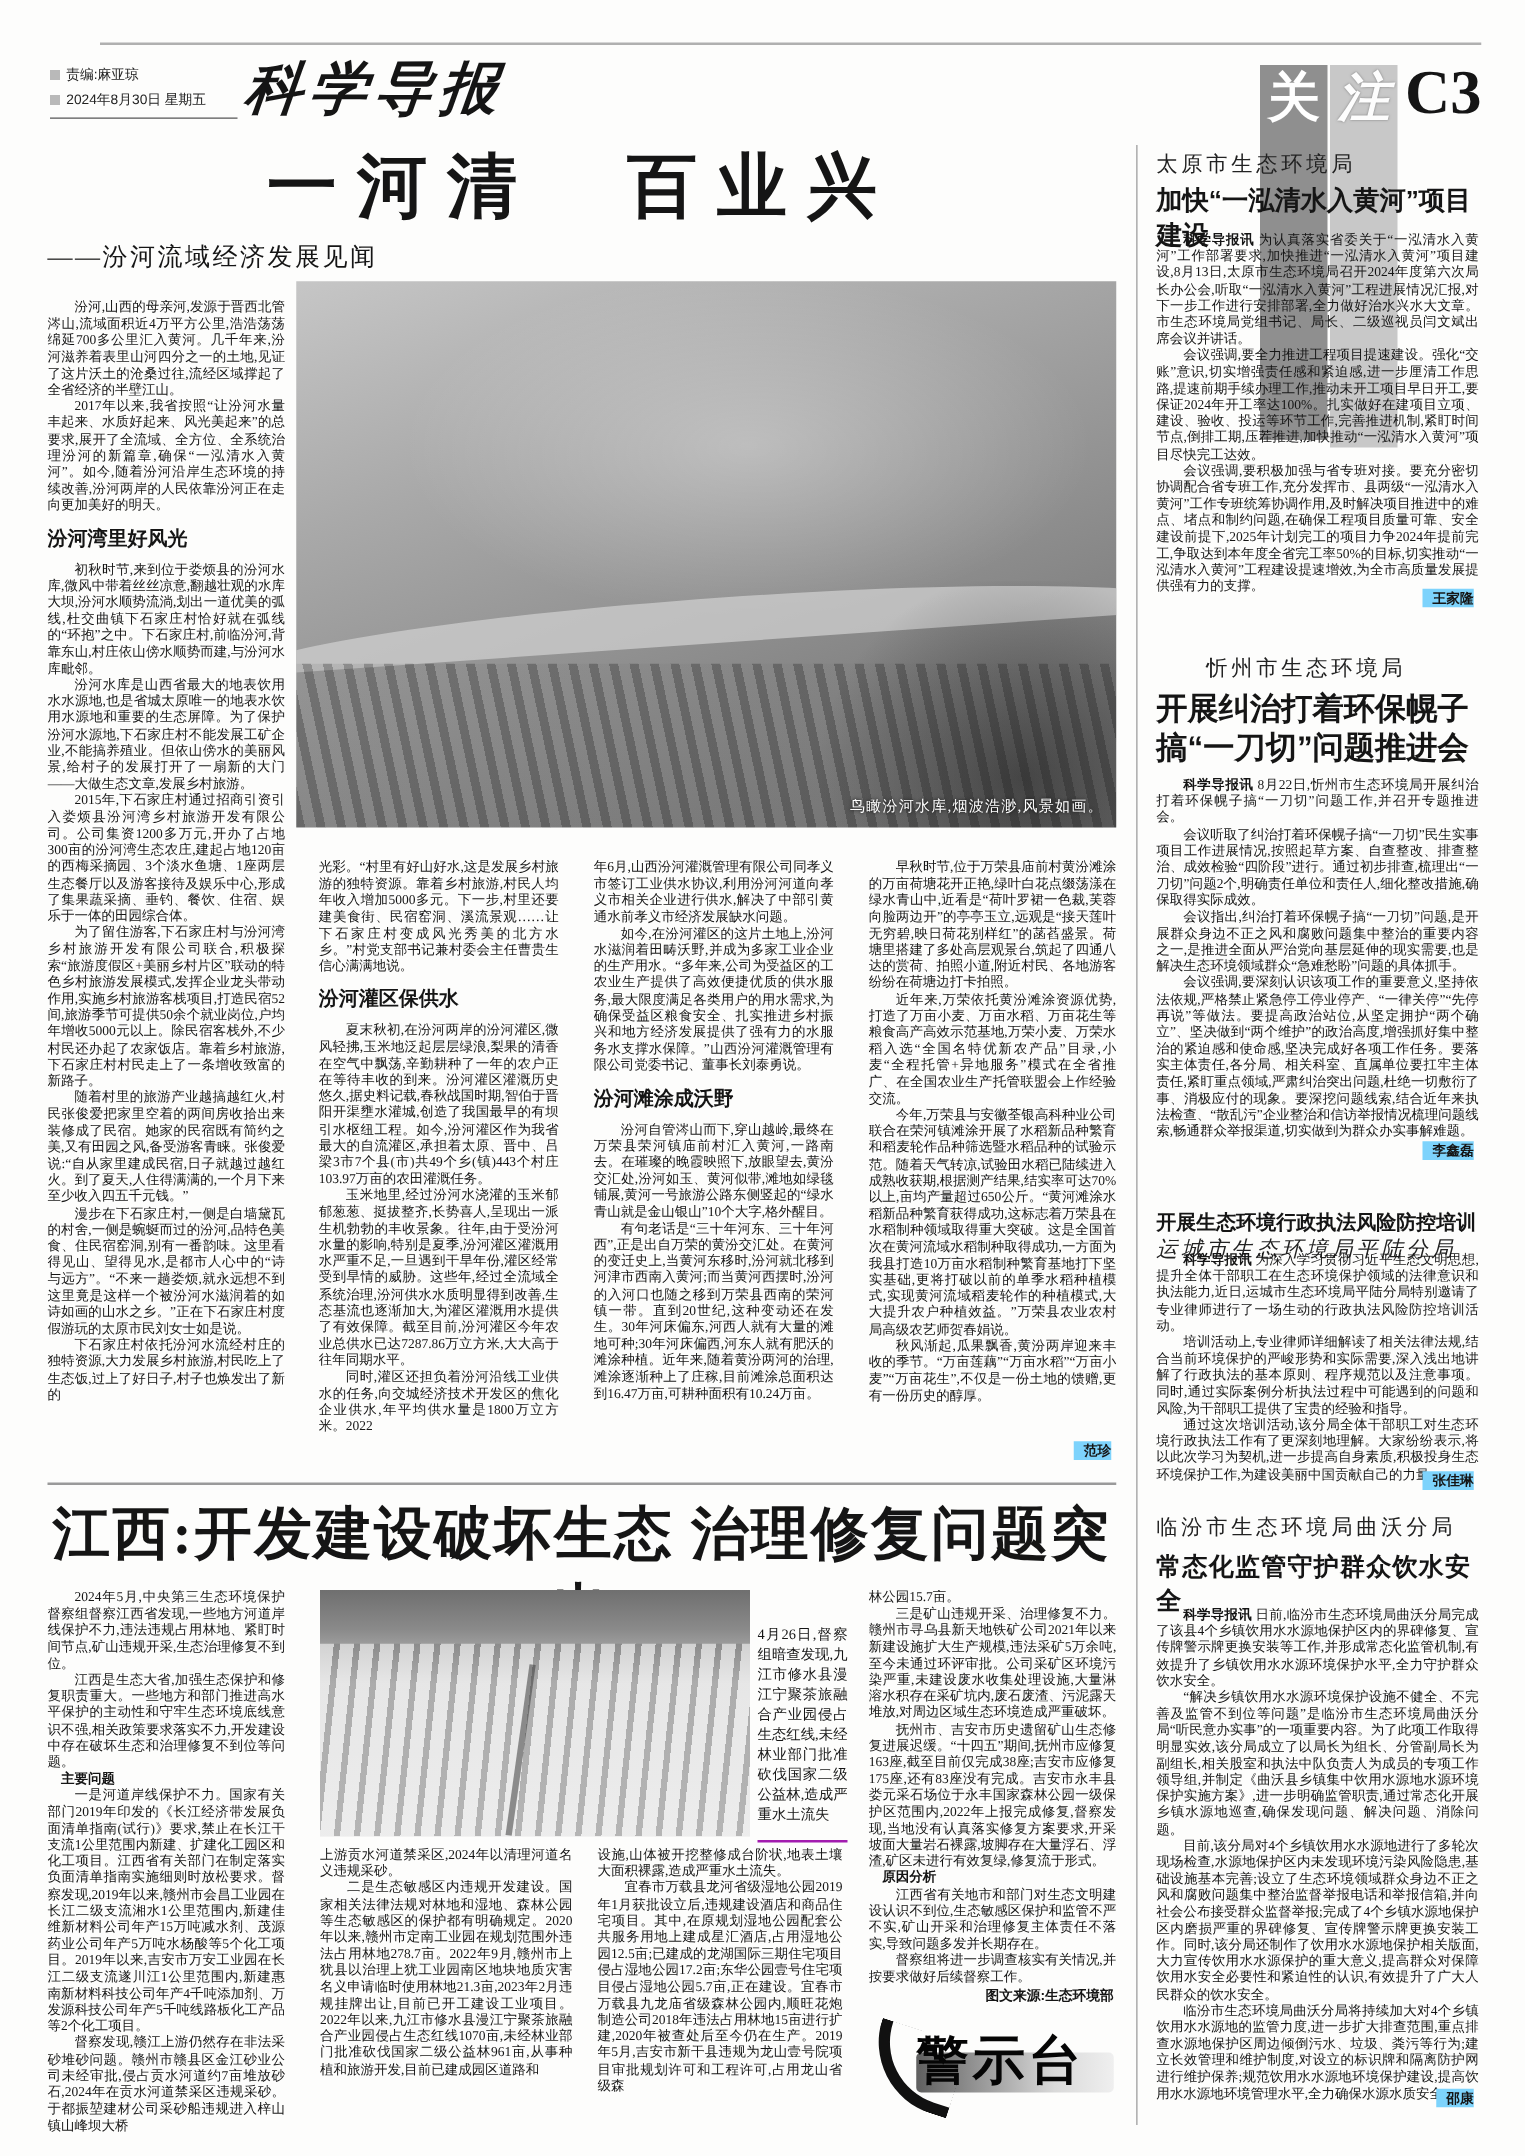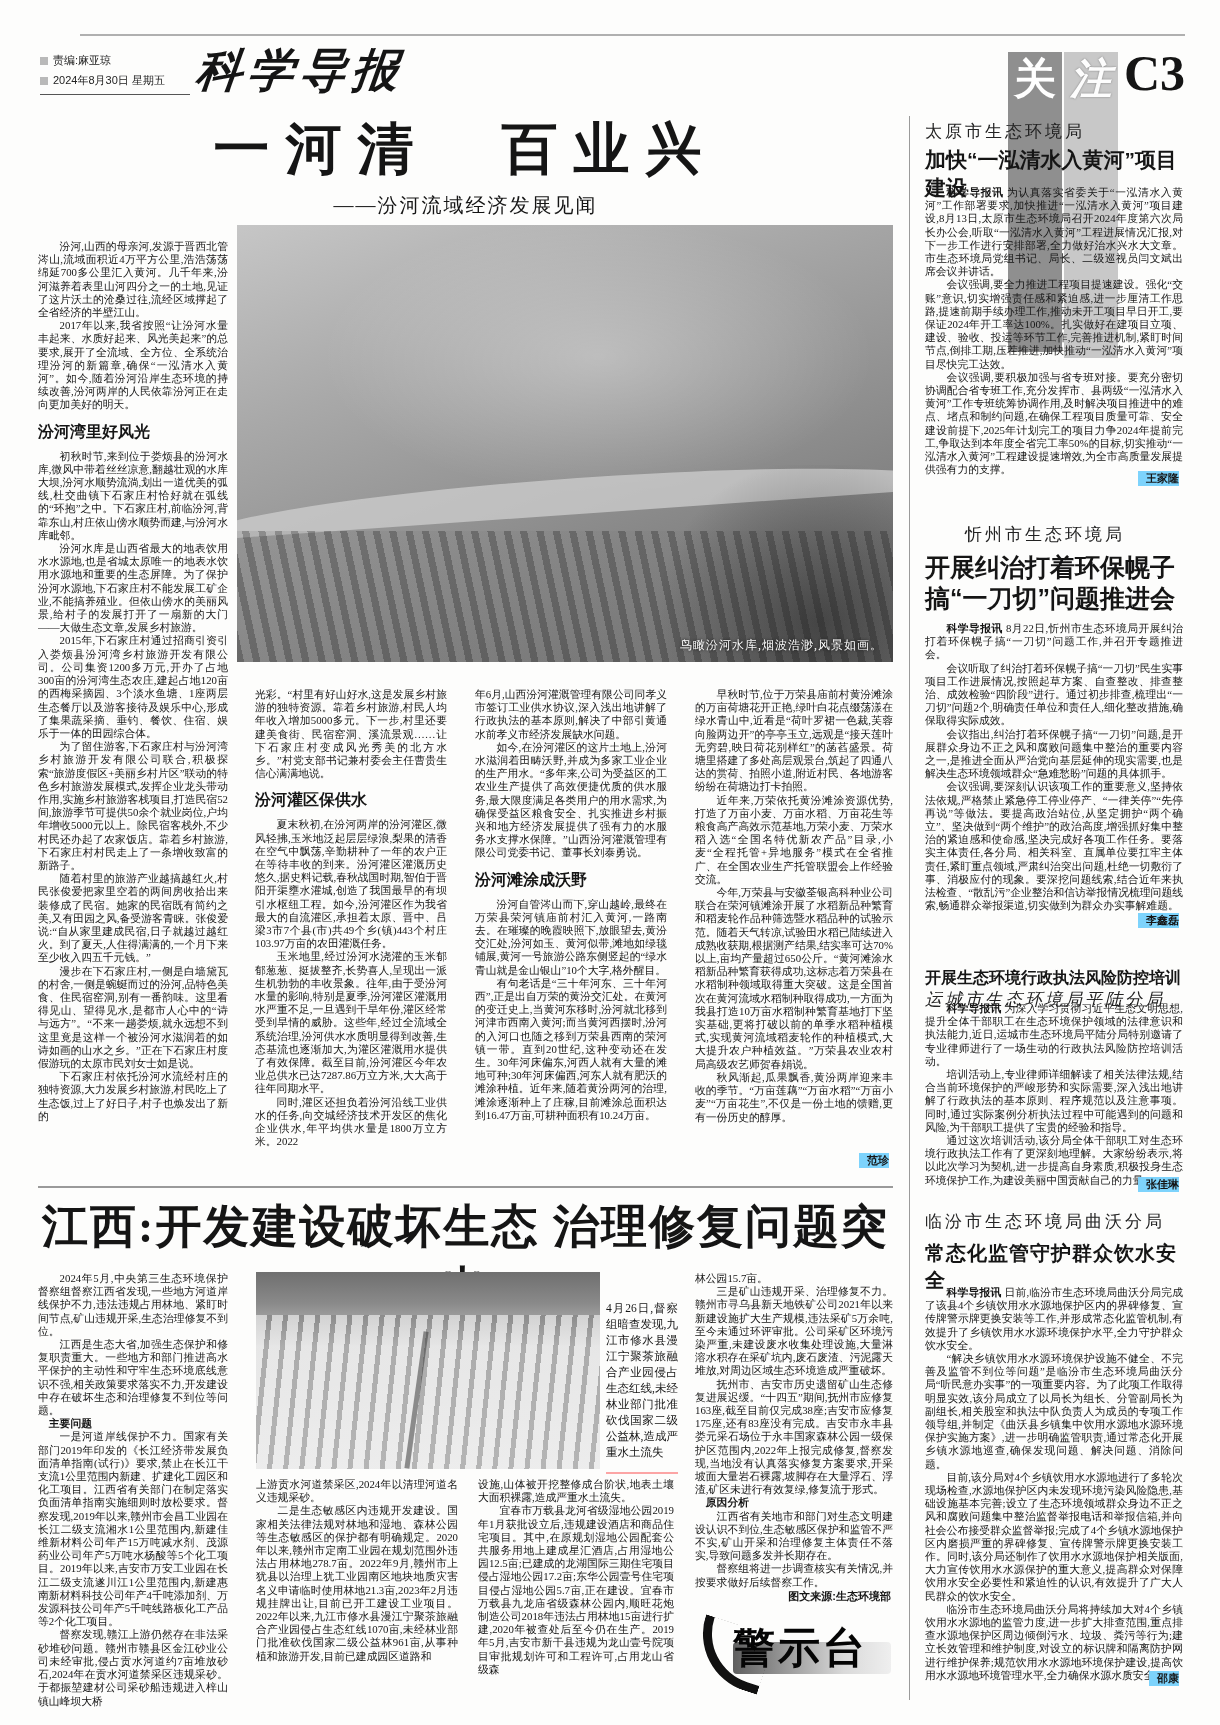--- a/index.html
+++ b/index.html
@@ -24,21 +24,21 @@
   .col p.cont{text-indent:0;}
   .sechead{font-family:"Liberation Sans","DejaVu Sans",sans-serif;font-weight:bold;
            font-size:16px;margin:10px 0 8px 0;text-indent:0 !important;line-height:20px;}
   .subhead{font-family:"Liberation Sans","DejaVu Sans",sans-serif;font-weight:bold;text-indent:1em !important;}
   .lead{font-family:"Liberation Sans","DejaVu Sans",sans-serif;font-weight:bold;}
   .byline{position:absolute;right:4px;bottom:0;font-weight:bold;background:#7dd3fc;padding-left:8px;font-size:11px;}
   
   .m-headline{left:38px;top:112px;width:855px;text-align:center;
               font-family:"Liberation Sans","DejaVu Sans",sans-serif;
               font-size:56px;font-weight:bold;letter-spacing:16px;}
-  .m-subtitle{left:38px;top:192px;width:855px;text-align:center;font-size:20px;letter-spacing:2px;}
+  .m-subtitle{left:38px;top:192px;width:855px;font-size:20px;letter-spacing:2px;}
   .photo-main{left:237px;top:225px;width:656px;height:437px;
      background:
        radial-gradient(ellipse 60% 45% at 55% 30%, rgba(255,255,255,0.30), rgba(255,255,255,0) 70%),
        linear-gradient(160deg,#c6c6c6 0%,#a9a9a9 30%,#939393 55%,#7e7e7e 78%,#6c6c6c 100%);
      overflow:hidden;}
   .photo-main .dam{position:absolute;left:-8%;top:58%;width:120%;height:36px;background:#cfcfcf;
      border-radius:50% 50% 0 0/100% 100% 0 0;transform:rotate(-4deg);opacity:.75;}
   .photo-main .fields{position:absolute;left:0;bottom:0;width:100%;height:30%;
      background:repeating-linear-gradient(78deg, rgba(40,40,40,.35) 0 7px, rgba(120,120,120,.18) 7px 16px);}
   .photo-main .trees{position:absolute;right:0;bottom:0;width:38%;height:45%;
@@ -53,21 +53,21 @@
   .jx-rule{left:38px;top:1186px;width:855px;height:2px;background:#9a9a9a;}
   .jx-headline{left:38px;top:1196px;width:855px;text-align:center;font-family:"Liberation Serif",serif;
                font-size:46px;font-weight:900;letter-spacing:2px;}
   .jx-photo{left:256px;top:1272px;width:344px;height:197px;overflow:hidden;
      background:linear-gradient(#6f6f6f 0%,#8a8a8a 16%,#c9c9c9 38%,#d6d6d6 100%);}
   .jx-photo .terrace{position:absolute;left:0;bottom:0;width:100%;height:78%;
      background:repeating-linear-gradient(96deg, rgba(255,255,255,.55) 0 11px, rgba(105,105,105,.30) 11px 16px);}
   .jx-photo .gully{position:absolute;left:46%;top:30%;width:5px;height:70%;background:rgba(60,60,60,.55);
      transform:rotate(8deg);}
   .jx-caption{left:606px;top:1300px;width:72px;height:172px;font-size:11.5px;line-height:16px;
-              text-align:justify;overflow:hidden;border-bottom:2px solid #fca5a5;}
+              text-align:justify;overflow:hidden;border-bottom:2px solid #a21caf;}
   .jx-col1{left:38px;top:1272px;width:190px;height:440px;}
   .jx-col2{left:256px;top:1478px;width:202px;height:232px;}
   .jx-col3{left:478px;top:1478px;width:196px;height:232px;}
   .jx-col4{left:695px;top:1272px;width:198px;height:332px;}
   .jx-credit{position:absolute;right:2px;bottom:0;font-weight:bold;background:#fdfdfc;padding-left:6px;
              font-family:"Liberation Sans","DejaVu Sans",sans-serif;font-size:11px;}
   .jx-alert{left:695px;top:1608px;width:198px;height:88px;}
   .jx-alert .bar{position:absolute;right:2px;top:34px;width:158px;height:32px;border-radius:4px;
      background:linear-gradient(to right,#5f5f5f,#d9d9d9 70%,#efefef);}
   .jx-alert .swoosh{position:absolute;left:0;top:16px;width:64px;height:52px;border-left:9px solid #111;
@@ -130,21 +130,21 @@
 
   <div class="col col-a">
     <p class="cont">光彩。“村里有好山好水,这是发展乡村旅游的独特资源。靠着乡村旅游,村民人均年收入增加5000多元。下一步,村里还要建美食街、民宿窑洞、溪流景观……让下石家庄村变成风光秀美的北方水乡。”村党支部书记兼村委会主任曹贵生信心满满地说。</p>
     <div class="sechead">汾河灌区保供水</div>
     <p>夏末秋初,在汾河两岸的汾河灌区,微风轻拂,玉米地泛起层层绿浪,梨果的清香在空气中飘荡,辛勤耕种了一年的农户正在等待丰收的到来。汾河灌区灌溉历史悠久,据史料记载,春秋战国时期,智伯于晋阳开渠壅水灌城,创造了我国最早的有坝引水枢纽工程。如今,汾河灌区作为我省最大的自流灌区,承担着太原、晋中、吕梁3市7个县(市)共49个乡(镇)443个村庄103.97万亩的农田灌溉任务。</p>
     <p>玉米地里,经过汾河水浇灌的玉米郁郁葱葱、挺拔整齐,长势喜人,呈现出一派生机勃勃的丰收景象。往年,由于受汾河水量的影响,特别是夏季,汾河灌区灌溉用水严重不足,一旦遇到干旱年份,灌区经常受到旱情的威胁。这些年,经过全流域全系统治理,汾河供水水质明显得到改善,生态基流也逐渐加大,为灌区灌溉用水提供了有效保障。截至目前,汾河灌区今年农业总供水已达7287.86万立方米,大大高于往年同期水平。</p>
     <p>同时,灌区还担负着汾河沿线工业供水的任务,向交城经济技术开发区的焦化企业供水,年平均供水量是1800万立方米。2022</p>
   </div>
 
   <div class="col col-b">
-    <p class="cont">年6月,山西汾河灌溉管理有限公司同孝义市签订工业供水协议,深入浅出地讲解了行政执法的基本原则,解决了中部引黄通水前孝义市经济发展缺水问题。</p>
+    <p class="cont">年6月,山西汾河灌溉管理有限公司同孝义市签订工业供水协议,利用汾河河道向孝义市相关企业进行供水,解决了中部引黄通水前孝义市经济发展缺水问题。</p>
     <p>如今,在汾河灌区的这片土地上,汾河水滋润着田畴沃野,并成为多家工业企业的生产用水。“多年来,公司为受益区的工农业生产提供了高效便捷优质的供水服务,最大限度满足各类用户的用水需求,为确保受益区粮食安全、扎实推进乡村振兴和地方经济发展提供了强有力的水服务水支撑水保障。”山西汾河灌溉管理有限公司党委书记、董事长刘泰勇说。</p>
     <div class="sechead">汾河滩涂成沃野</div>
     <p>汾河自管涔山而下,穿山越岭,最终在万荣县荣河镇庙前村汇入黄河,一路南去。在璀璨的晚霞映照下,放眼望去,黄汾交汇处,汾河如玉、黄河似带,滩地如绿毯铺展,黄河一号旅游公路东侧竖起的“绿水青山就是金山银山”10个大字,格外醒目。</p>
     <p>有句老话是“三十年河东、三十年河西”,正是出自万荣的黄汾交汇处。在黄河的变迁史上,当黄河东移时,汾河就北移到河津市西南入黄河;而当黄河西摆时,汾河的入河口也随之移到万荣县西南的荣河镇一带。直到20世纪,这种变动还在发生。30年河床偏东,河西人就有大量的滩地可种;30年河床偏西,河东人就有肥沃的滩涂种植。近年来,随着黄汾两河的治理,滩涂逐渐种上了庄稼,目前滩涂总面积达到16.47万亩,可耕种面积有10.24万亩。</p>
   </div>
 
   <div class="col col-c">
     <p>早秋时节,位于万荣县庙前村黄汾滩涂的万亩荷塘花开正艳,绿叶白花点缀荡漾在绿水青山中,近看是“荷叶罗裙一色裁,芙蓉向脸两边开”的亭亭玉立,远观是“接天莲叶无穷碧,映日荷花别样红”的菡萏盛景。荷塘里搭建了多处高层观景台,筑起了四通八达的赏荷、拍照小道,附近村民、各地游客纷纷在荷塘边打卡拍照。</p>
     <p>近年来,万荣依托黄汾滩涂资源优势,打造了万亩小麦、万亩水稻、万亩花生等粮食高产高效示范基地,万荣小麦、万荣水稻入选“全国名特优新农产品”目录,小麦“全程托管+异地服务”模式在全省推广、在全国农业生产托管联盟会上作经验交流。</p>
     <p>今年,万荣县与安徽荃银高科种业公司联合在荣河镇滩涂开展了水稻新品种繁育和稻麦轮作品种筛选暨水稻品种的试验示范。随着天气转凉,试验田水稻已陆续进入成熟收获期,根据测产结果,结实率可达70%以上,亩均产量超过650公斤。“黄河滩涂水稻新品种繁育获得成功,这标志着万荣县在水稻制种领域取得重大突破。这是全国首次在黄河流域水稻制种取得成功,一方面为我县打造10万亩水稻制种繁育基地打下坚实基础,更将打破以前的单季水稻种植模式,实现黄河流域稻麦轮作的种植模式,大大提升农户种植效益。”万荣县农业农村局高级农艺师贺春娟说。</p>

